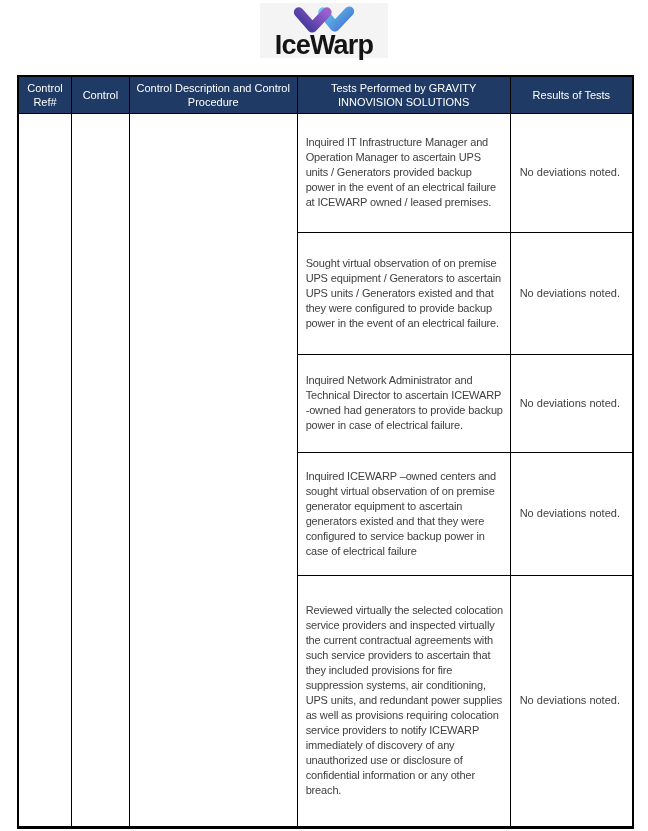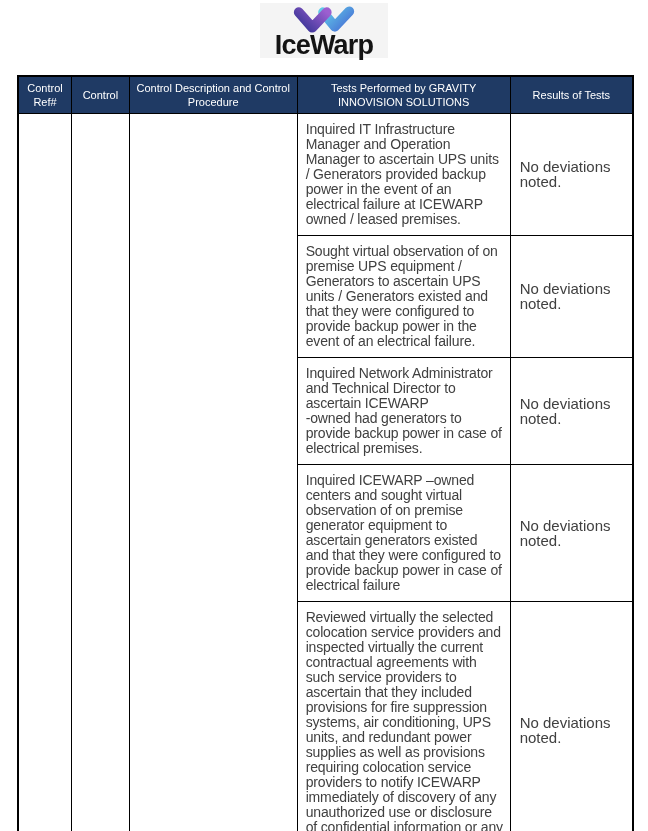--- a/index.html
+++ b/index.html
@@ -45,31 +45,31 @@
     height: 37px;
     padding: 2px 4px;
   }
   .col-ref     { width: 51px; }
   .col-criteria{ width: 55px; }
   .col-desc    { width: 160px; }
   .col-tests   { width: 203px; margin-top: 16px; }
   .col-results { width: 117px; }
   td.test-cell {
     color: #404040;
-    font-size: 14px;
+    font-size: 11px;
     line-height: 15px;
     letter-spacing: -0.15px;
     vertical-align: middle;
     text-align: left;
     padding: 8px 6px 8px 8px;
     white-space: pre-line;
   }
   td.result-cell {
     color: #404040;
-    font-size: 15px;
+    font-size: 11px;
     line-height: 15px;
     vertical-align: middle;
     text-align: left;
     padding: 4px 4px 4px 9px;
   }
   td.span-cell { background: #ffffff; }
   tr.r0 td { height: 119px; }
   tr.r1 td { height: 122px; }
   tr.r2 td { height: 98px;  }
   tr.r3 td { height: 123px; }
@@ -114,25 +114,25 @@
         <td class="span-cell col-desc" rowspan="5"></td>
         <td class="test-cell">Inquired IT Infrastructure Manager and Operation Manager to ascertain UPS units / Generators provided backup power in the event of an electrical failure at ICEWARP owned / leased premises.</td>
         <td class="result-cell">No deviations noted.</td>
       </tr>
       <tr class="r1">
         <td class="test-cell">Sought virtual observation of on premise UPS equipment / Generators to ascertain UPS units / Generators existed and that they were configured to provide backup power in the event of an electrical failure.</td>
         <td class="result-cell">No deviations noted.</td>
       </tr>
       <tr class="r2">
         <td class="test-cell">Inquired Network Administrator and Technical Director to ascertain ICEWARP
--owned had generators to provide backup power in case of electrical premises.</td>
+-owned had generators to provide backup power in case of electrical failure.</td>
         <td class="result-cell">No deviations noted.</td>
       </tr>
       <tr class="r3">
-        <td class="test-cell">Inquired ICEWARP –owned centers and sought virtual observation of on premise generator equipment to ascertain generators existed and that they were configured to provide backup power in case of electrical failure</td>
+        <td class="test-cell">Inquired ICEWARP –owned centers and sought virtual observation of on premise generator equipment to ascertain generators existed and that they were configured to service backup power in case of electrical failure</td>
         <td class="result-cell">No deviations noted.</td>
       </tr>
       <tr class="r4">
         <td class="test-cell">Reviewed virtually the selected colocation service providers and inspected virtually the current contractual agreements with such service providers to ascertain that they included provisions for fire suppression systems, air conditioning, UPS units, and redundant power supplies as well as provisions requiring colocation service providers to notify ICEWARP immediately of discovery of any unauthorized use or disclosure of confidential information or any other breach.</td>
         <td class="result-cell">No deviations noted.</td>
       </tr>
     </tbody>
   </table>
 </div>
 

